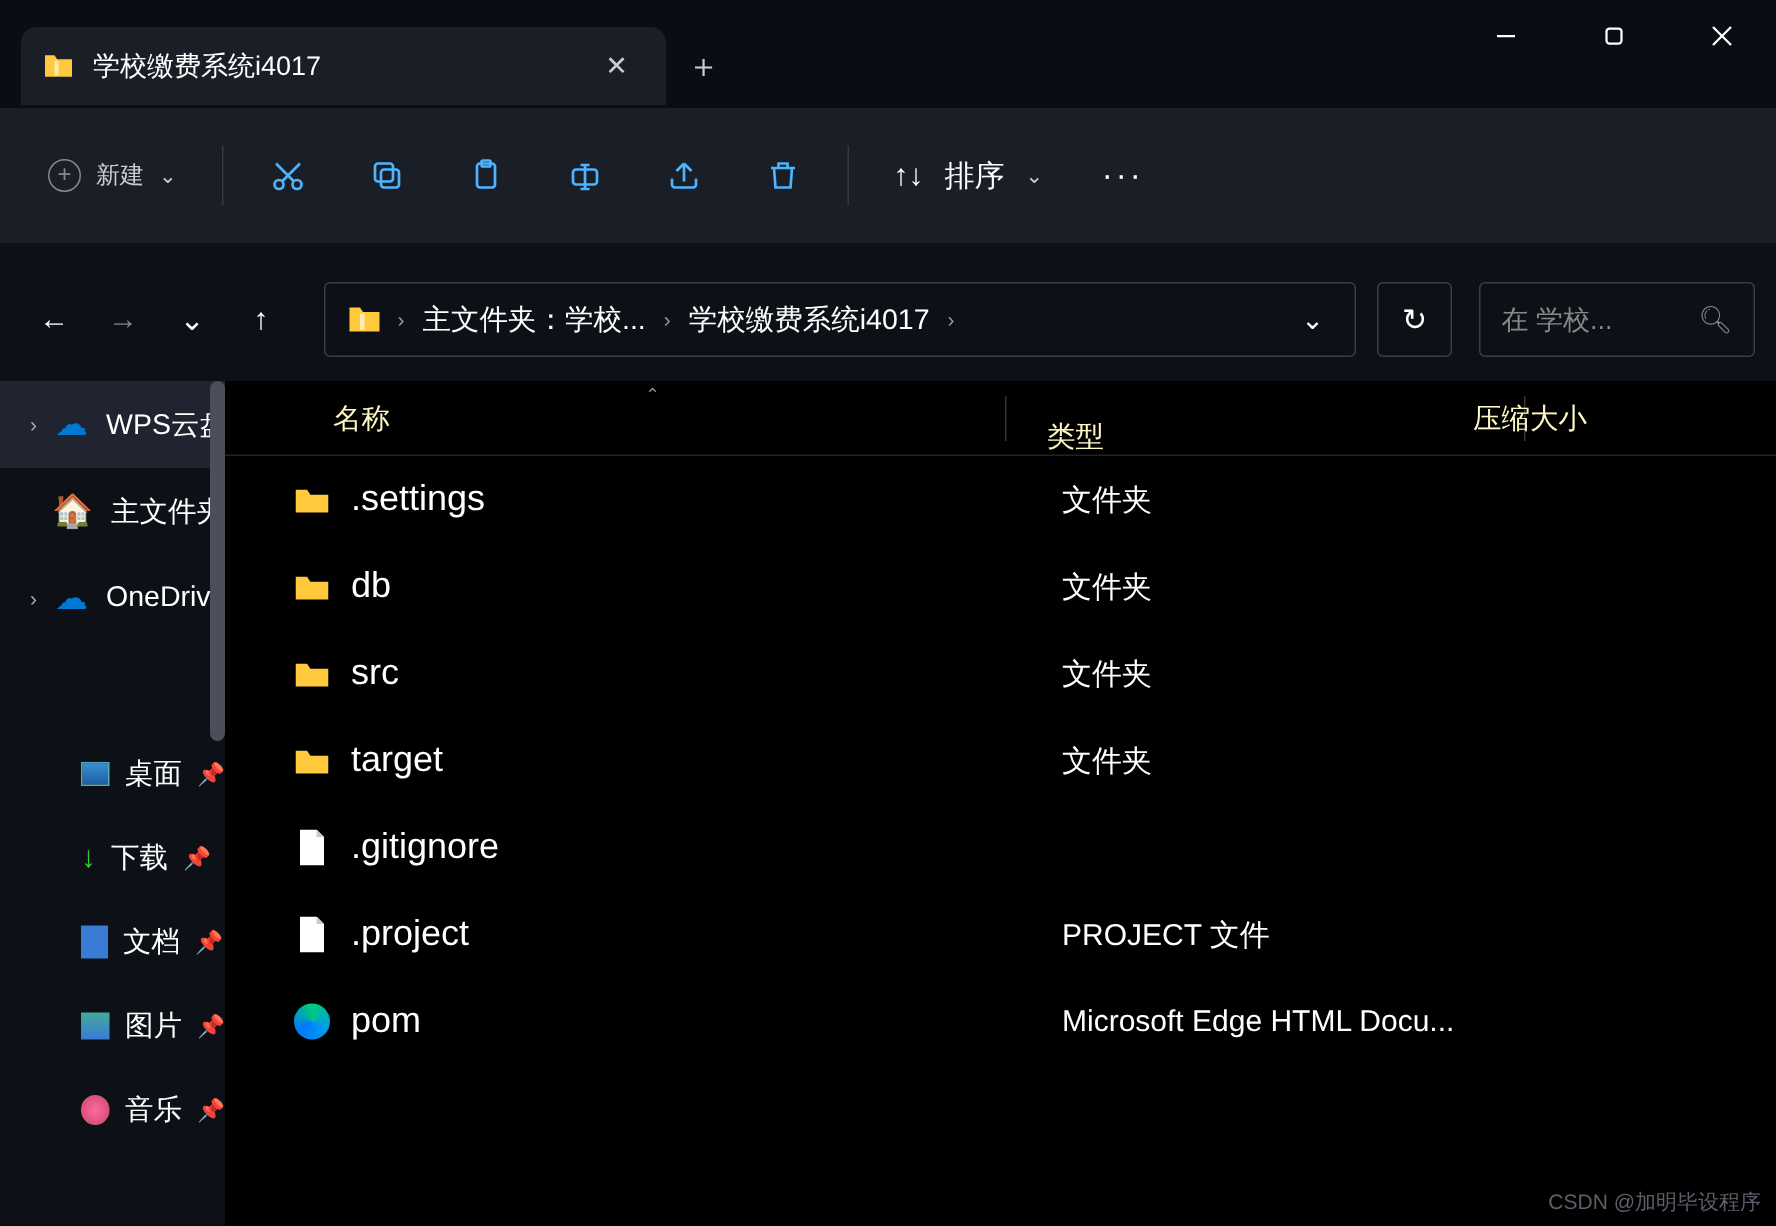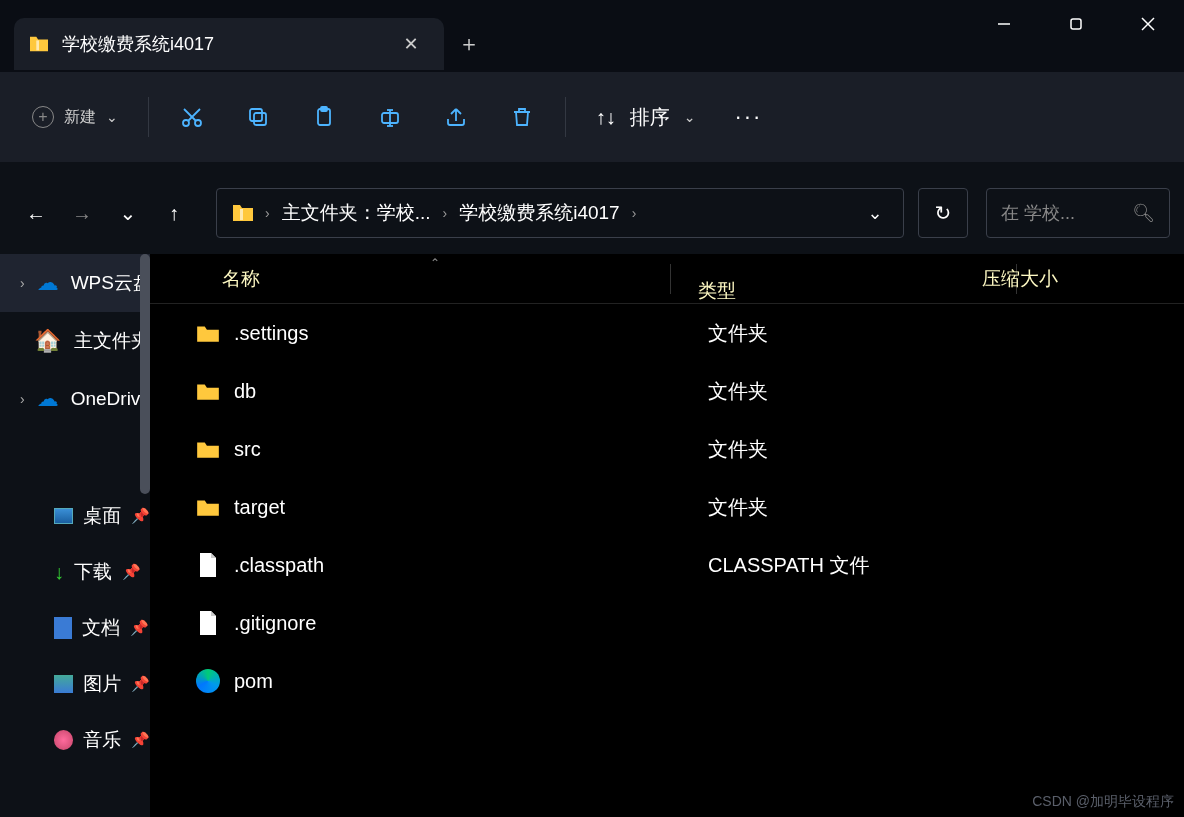--- a/index.html
+++ b/index.html
@@ -54,21 +54,21 @@
 
 .content { flex: 1; background: #000; position: relative; }
 .col-headers { height: 50px; display: flex; align-items: center; border-bottom: 1px solid #222; position: relative; }
 .col-h { font-size: 19px; color: #fef9c3; position: absolute; }
 .col-h.name { left: 72px; }
 .col-h.type { left: 548px; margin-top: 25px; }
 .col-h.size { left: 832px; }
 .col-sep { position: absolute; top: 10px; width: 1px; height: 30px; background: #333; }
 .file-row { height: 58px; display: flex; align-items: center; position: relative; }
 .file-icon { position: absolute; left: 44px; width: 28px; height: 26px; display: flex; align-items: center; justify-content: center; }
-.file-name { position: absolute; left: 84px; font-size: 20px; }
+.file-name { position: absolute; left: 84px; font-size: 24px; }
 .file-type { position: absolute; left: 558px; font-size: 20px; white-space: nowrap; overflow: hidden; text-overflow: ellipsis; max-width: 320px; }
 .sort-caret { position: absolute; left: 280px; top: 2px; font-size: 12px; color: #888; }
 
 
 .folder-svg { fill: #ffc83d; }
 .file-svg { fill: #fff; }
 .cloud-blue { color: #0078d4; font-size: 22px; }
 .home-ico { font-size: 22px; }
 .desk-ico { width: 20px; height: 16px; background: linear-gradient(#3a8fd6, #1a5fa0); border: 1px solid #5ab; }
 .dl-ico { color: #3c3; font-size: 20px; }
@@ -287,35 +287,36 @@
           <span class="file-name">target</span>
           <span class="file-type">文件夹</span>
         </div>
         <div class="file-row">
           <div class="file-icon">
             <svg class="file-svg" width="20" height="24" viewBox="0 0 20 24">
               <path d="M2 0h11l5 5v19H2z" fill="#fff"></path>
               <path d="M13 0v5h5" fill="#ccc"></path>
             </svg>
           </div>
-          <span class="file-name">.classpath</span>
-          <span class="file-type">CLASSPATH 文件</span>
+          <span class="file-name">.gitignore</span>
         </div>
         <div class="file-row">
           <div class="file-icon">
             <svg class="file-svg" width="20" height="24" viewBox="0 0 20 24">
               <path d="M2 0h11l5 5v19H2z" fill="#fff"></path>
               <path d="M13 0v5h5" fill="#ccc"></path>
             </svg>
           </div>
-          <span class="file-name">.gitignore</span>
+          <span class="file-name">.project</span>
+          <span class="file-type">PROJECT 文件</span>
         </div>
         <div class="file-row">
           <div class="file-icon">
             <div class="edge-ico"></div>
           </div>
           <span class="file-name">pom</span>
+          <span class="file-type">Microsoft Edge HTML Docu...</span>
         </div>
       </div>
   </div>
 </div>
 
 <div class="watermark">CSDN @加明毕设程序</div>
 
 </body></html>

